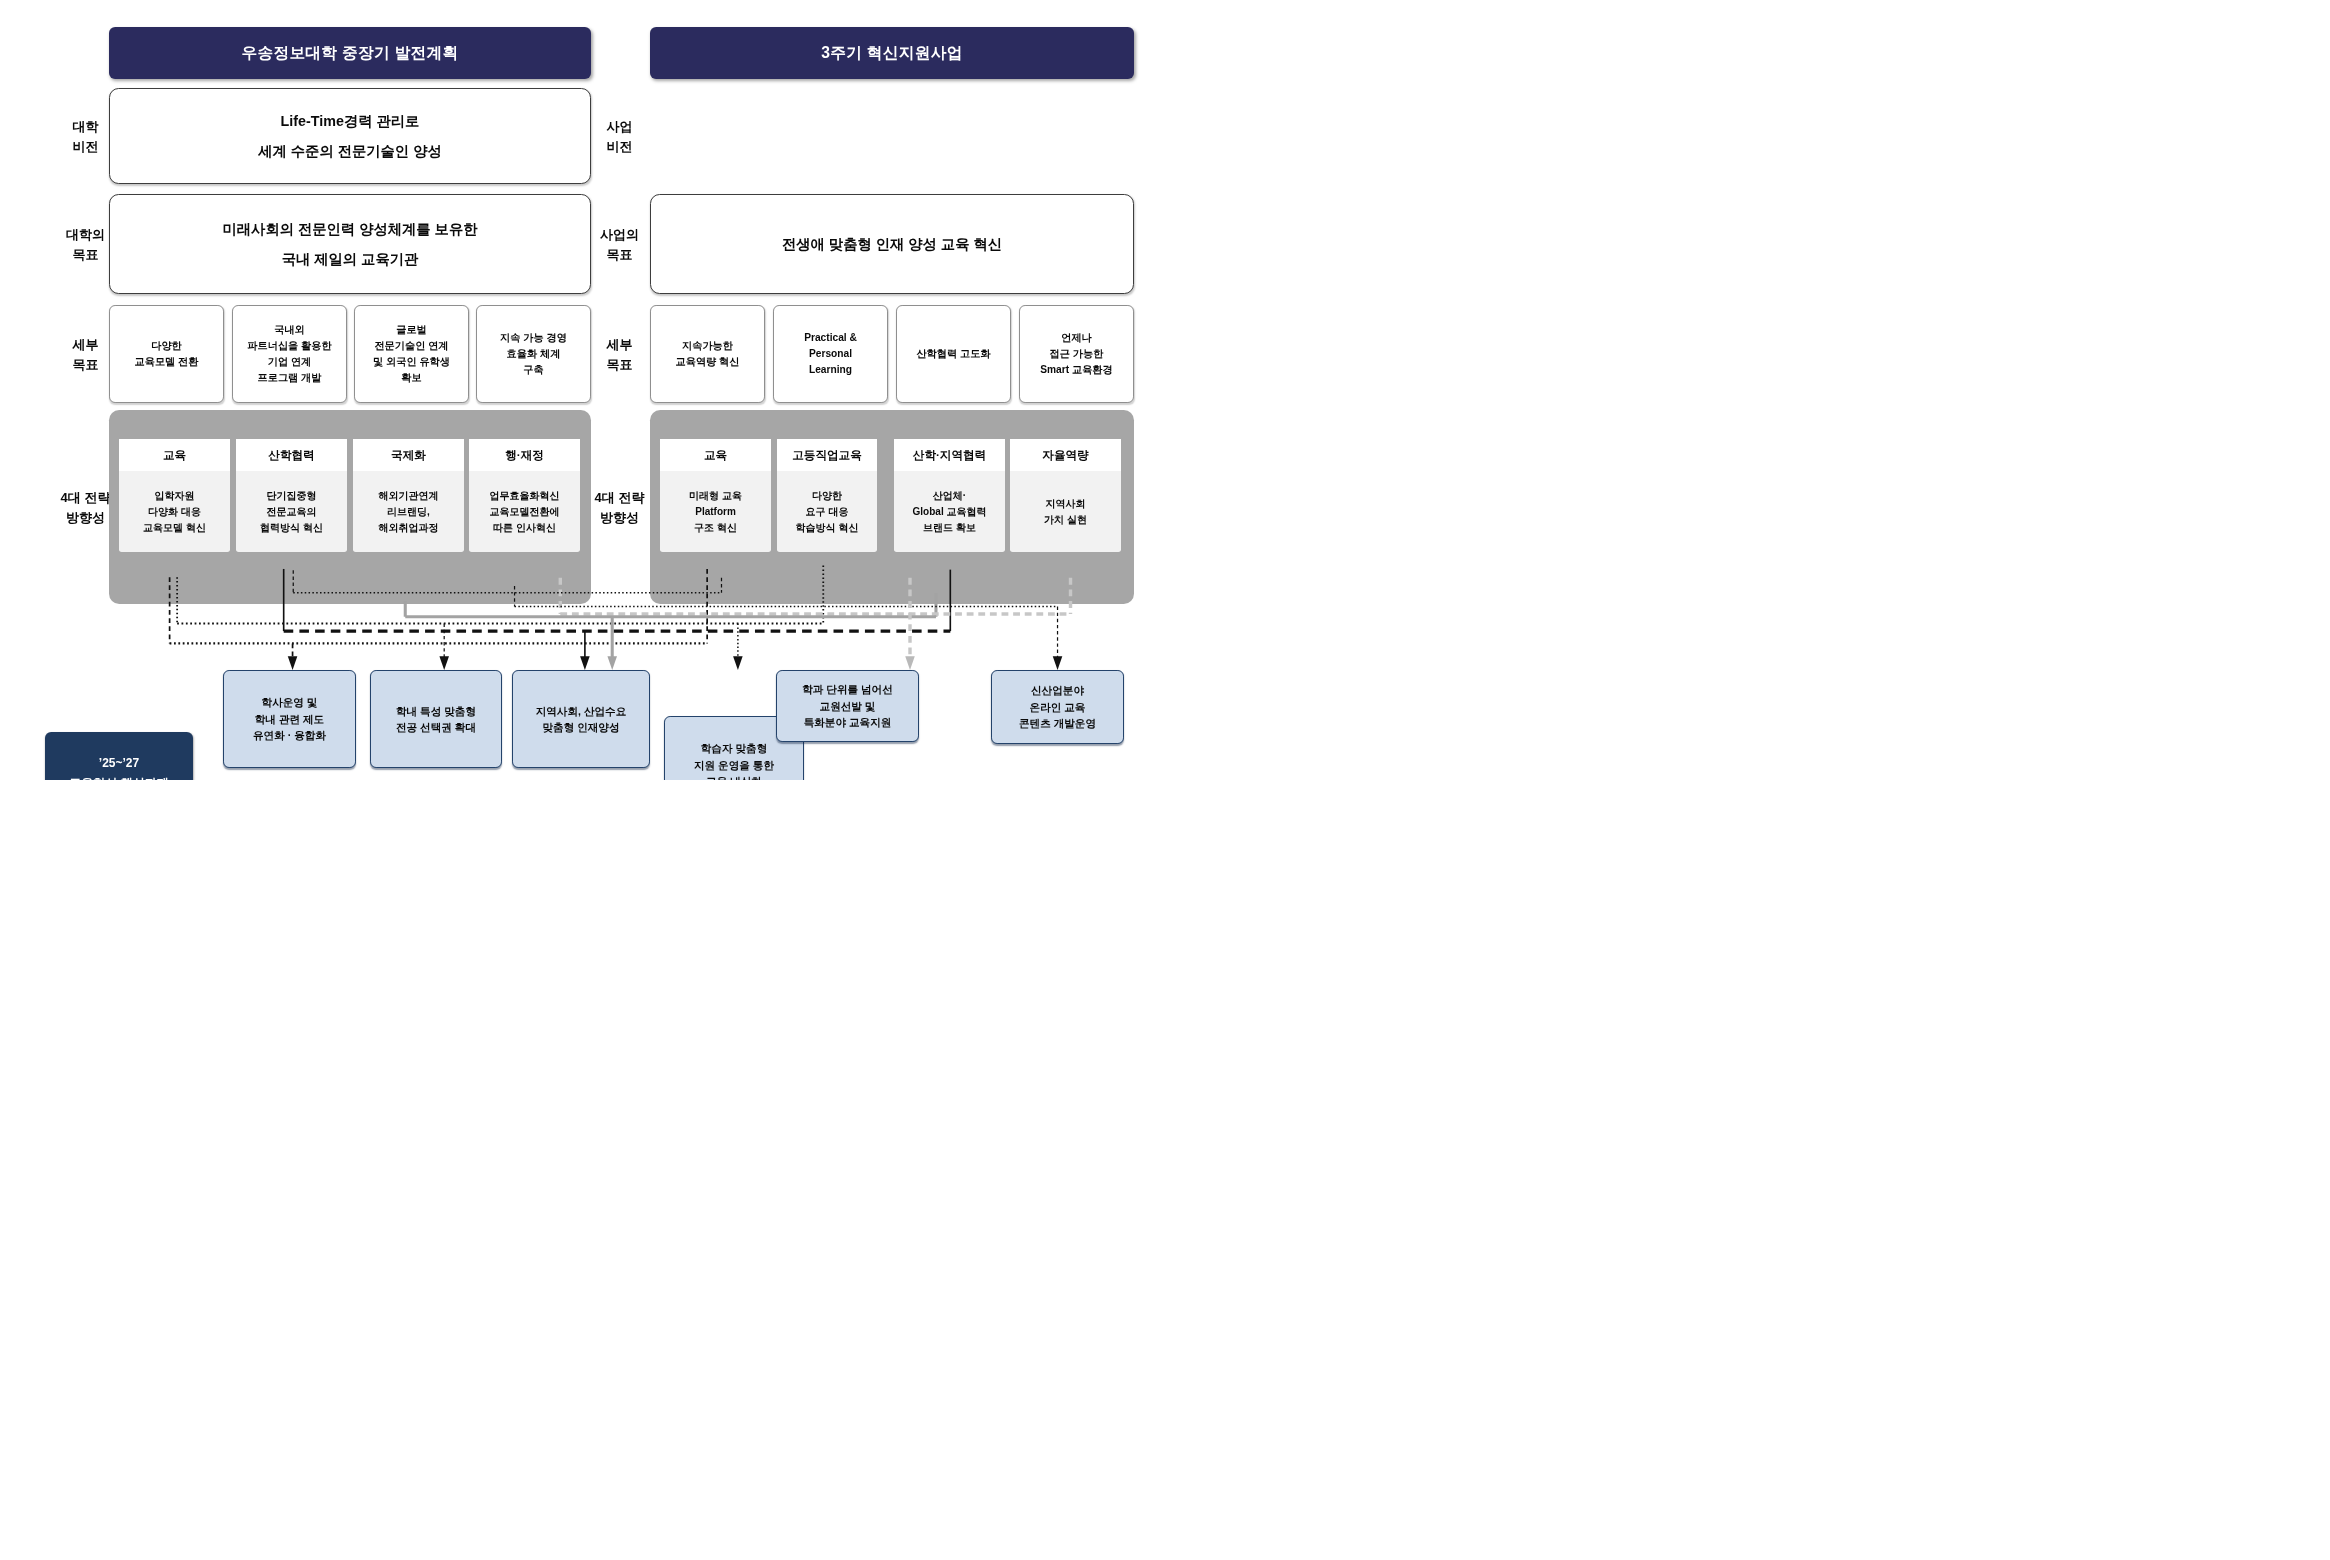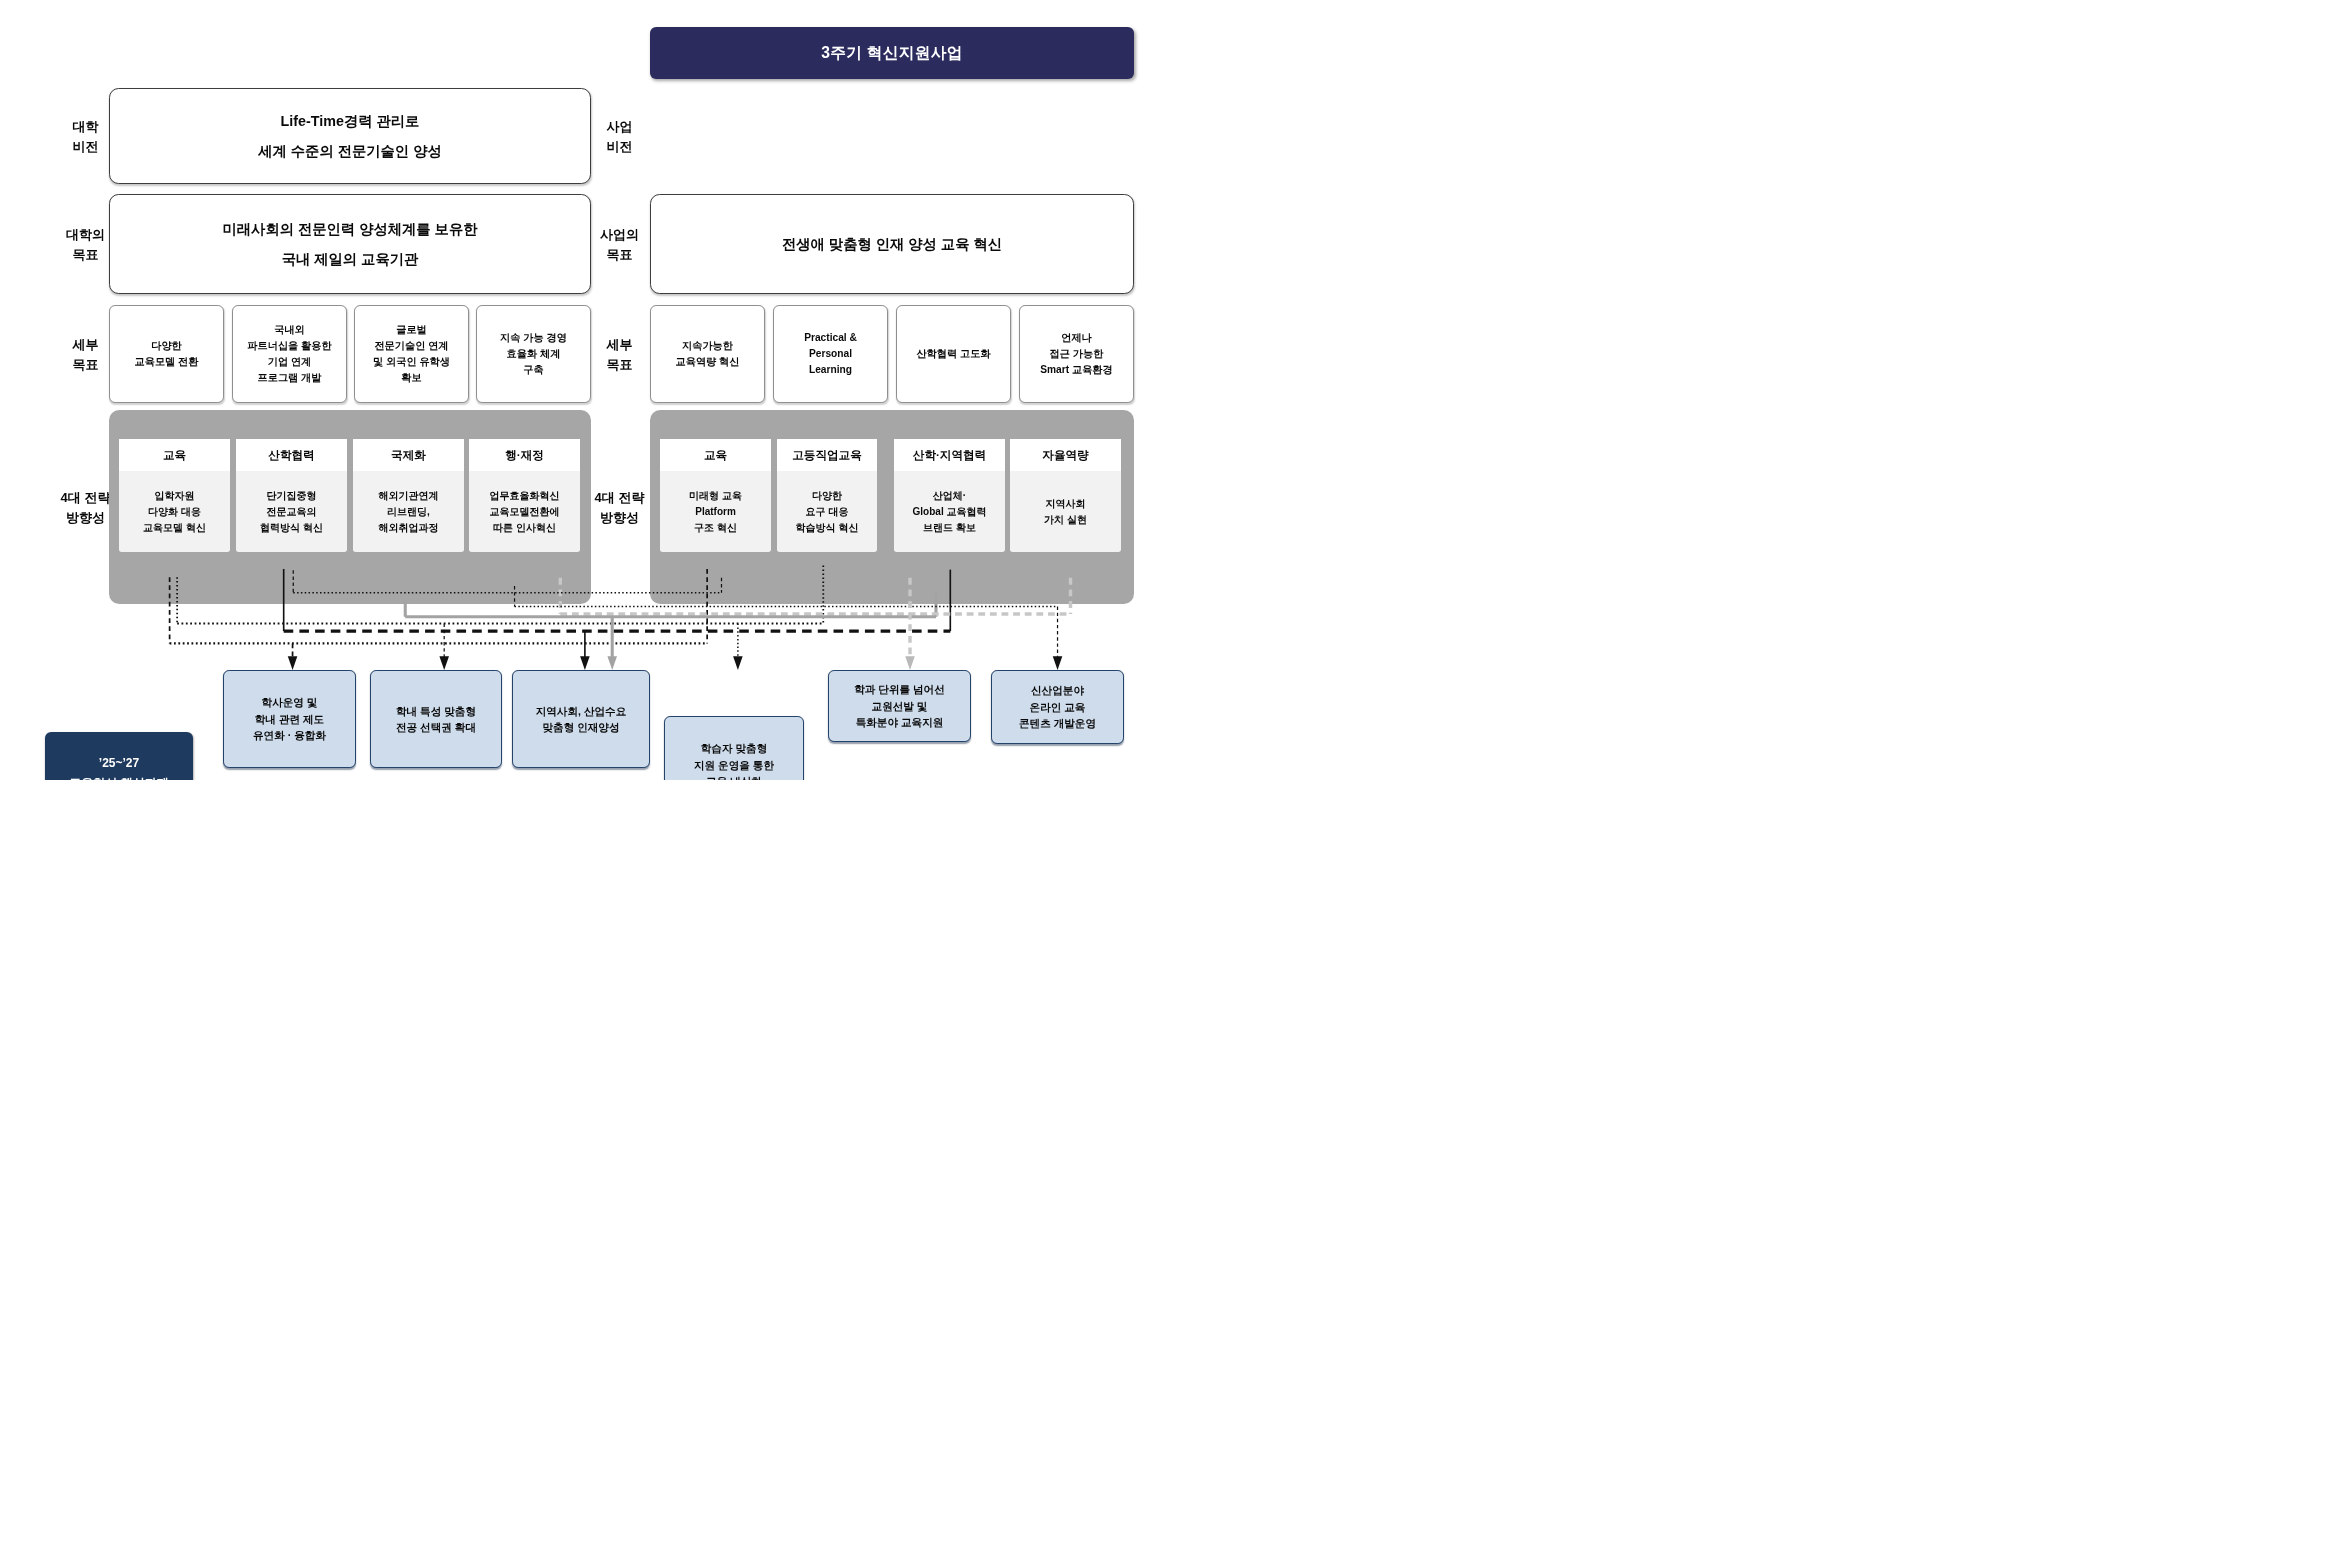--- a/index.html
+++ b/index.html
@@ -27,20 +27,21 @@
         box-shadow:0.7px 1.4px 2px rgba(0,0,0,.3);}
   .task{background:#cfdcec;border:1.8px solid #24436b;border-radius:6.1px;font-size:10.6px;line-height:1.55;
         box-shadow:0 1.7px 1.4px rgba(20,40,70,.45);}
   .overlay{position:absolute;left:0;top:0;pointer-events:none;}
 </style>
 </head>
 <body>
 
 <div class="page">
 
+  <div class="abs ctr hdr" style="left:109px;top:27px;width:482px;height:52px;">우송정보대학 중장기 발전계획</div>
   <div class="abs ctr hdr" style="left:650px;top:27px;width:484px;height:52px;">3주기 혁신지원사업</div>
 
   <div class="abs ctr side-label" style="left:48px;top:109px;width:75px;height:55px;">대학
 비전</div>
   <div class="abs ctr side-label" style="left:48px;top:217px;width:75px;height:55px;">대학의
 목표</div>
   <div class="abs ctr side-label" style="left:48px;top:327px;width:75px;height:55px;">세부
 목표</div>
   <div class="abs ctr side-label" style="left:48px;top:480px;width:75px;height:55px;">4대 전략
 방향성</div>
@@ -193,21 +194,21 @@
   <div class="abs ctr task" style="left:223px;top:670px;width:133px;height:98px;">학사운영 및
 학내 관련 제도
 유연화 · 융합화</div>
   <div class="abs ctr task" style="left:370px;top:670px;width:132px;height:98px;">학내 특성 맞춤형
 전공 선택권 확대</div>
   <div class="abs ctr task" style="left:512px;top:670px;width:138px;height:98px;">지역사회, 산업수요
 맞춤형 인재양성</div>
   <div class="abs ctr task" style="left:664px;top:670px;width:140px;height:98px;margin-top:46px;">학습자 맞춤형
 지원 운영을 통한
 교육 내실화</div>
-  <div class="abs ctr task" style="left:828px;top:670px;width:143px;height:72px;">학과 단위를 넘어선
+  <div class="abs ctr task" style="left:776px;top:670px;width:143px;height:72px;">학과 단위를 넘어선
 교원선발 및
 특화분야 교육지원</div>
   <div class="abs ctr task" style="left:991px;top:670px;width:133px;height:74px;">신산업분야
 온라인 교육
 콘텐츠 개발운영</div>
 
 </div>
 
 
 </body></html>

